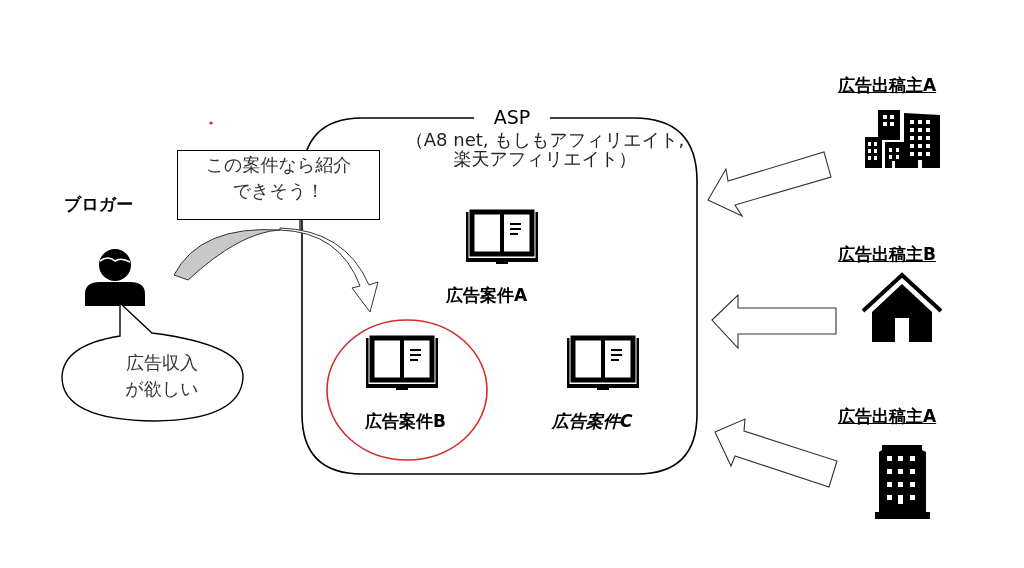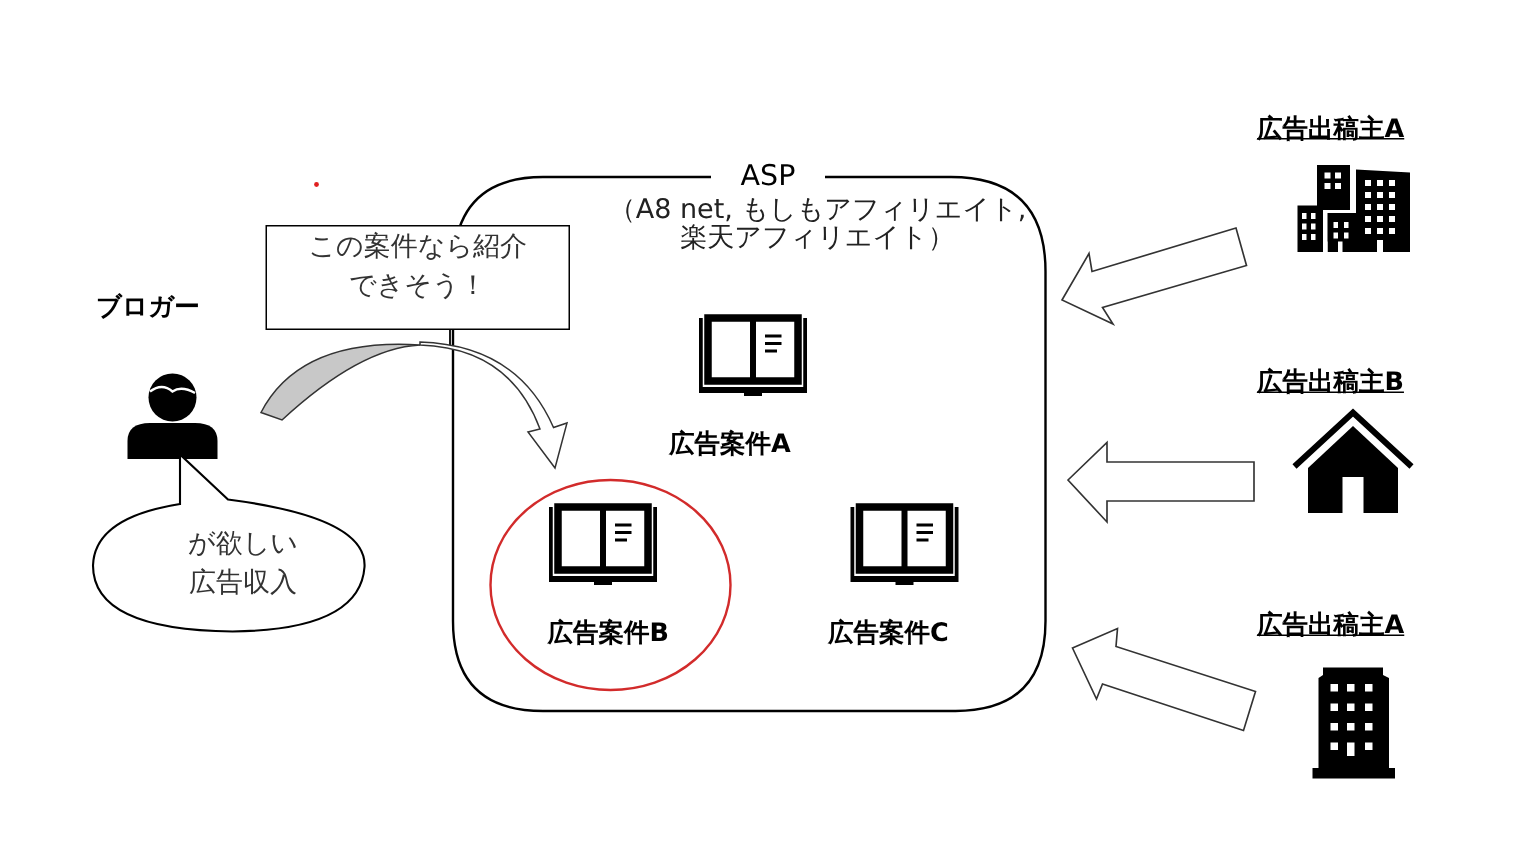--- a/index.html
+++ b/index.html
@@ -154,23 +154,23 @@
 </div>
 
 <div class="speech-box">
   <div>この案件なら紹介</div>
   <div>できそう！</div>
 </div>
 
 <div class="lbl blogger-label">ブロガー</div>
 
 <div class="lbl ellipse-text">
+  <div>広告収入</div>
   <div>が欲しい</div>
-  <div>広告収入</div>
 </div>
 
 <div class="lbl case-label" style="left:446px; top:284px;">広告案件A</div>
 <div class="lbl case-label" style="left:365px; top:410px;">広告案件B</div>
-<div class="lbl case-label" style="left:552px; top:410px;">広告案件C</div>
+<div class="lbl case-label" style="left:552px; top:410px;font-style:italic;">広告案件C</div>
 
 <div class="lbl adv-label" style="left:838px; top:74px;">広告出稿主A</div>
 <div class="lbl adv-label" style="left:838px; top:243px;">広告出稿主B</div>
 <div class="lbl adv-label" style="left:838px; top:405px;">広告出稿主A</div>
 
 </body></html>

